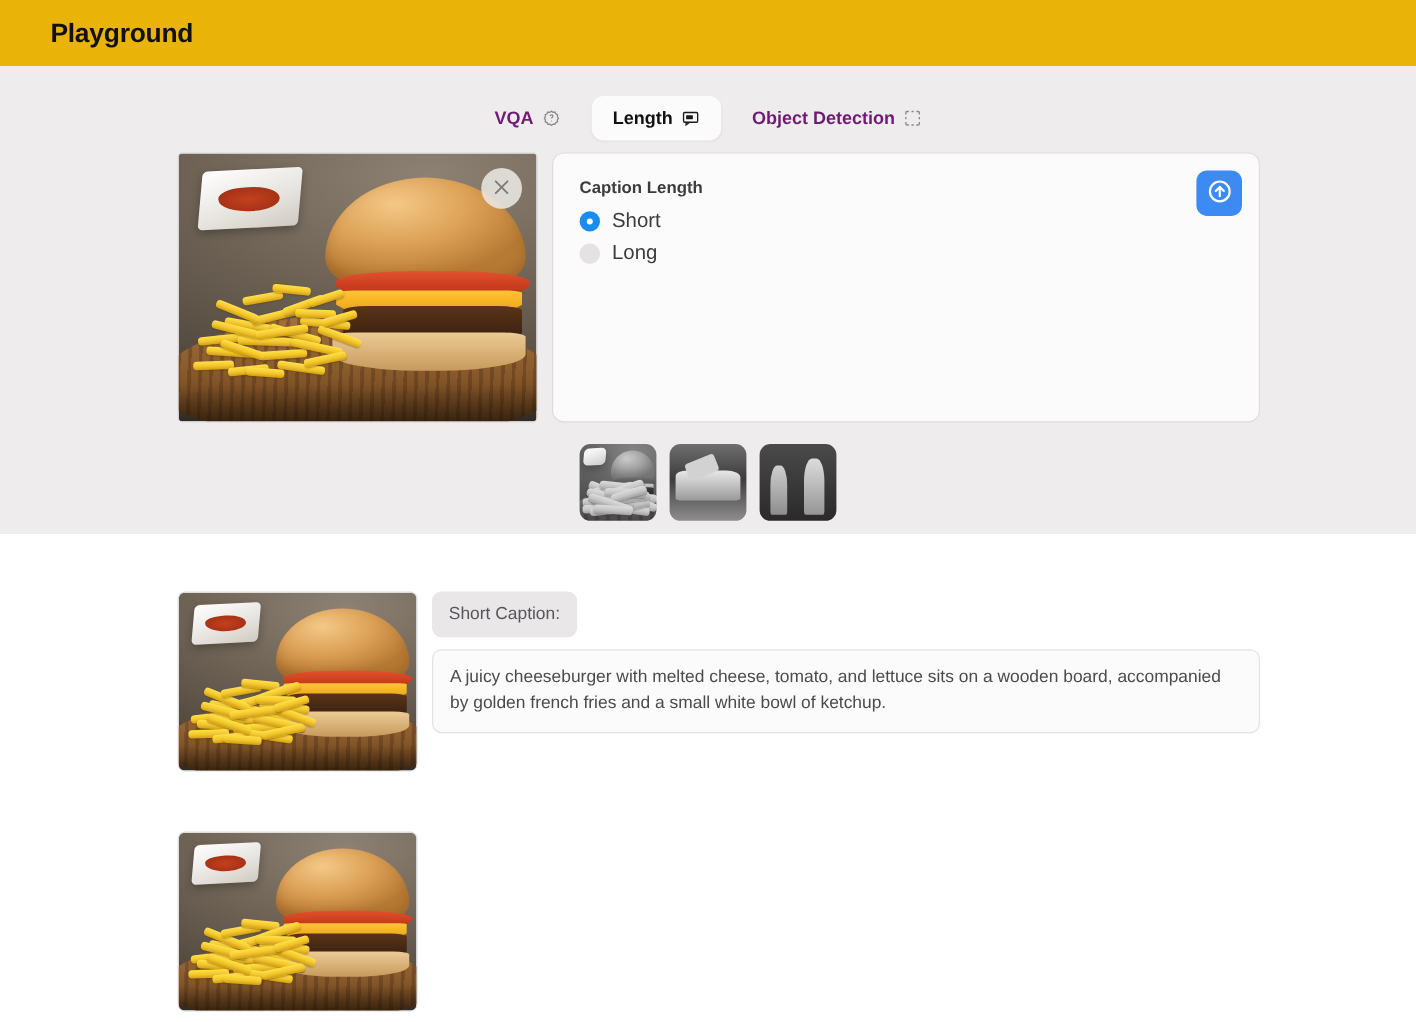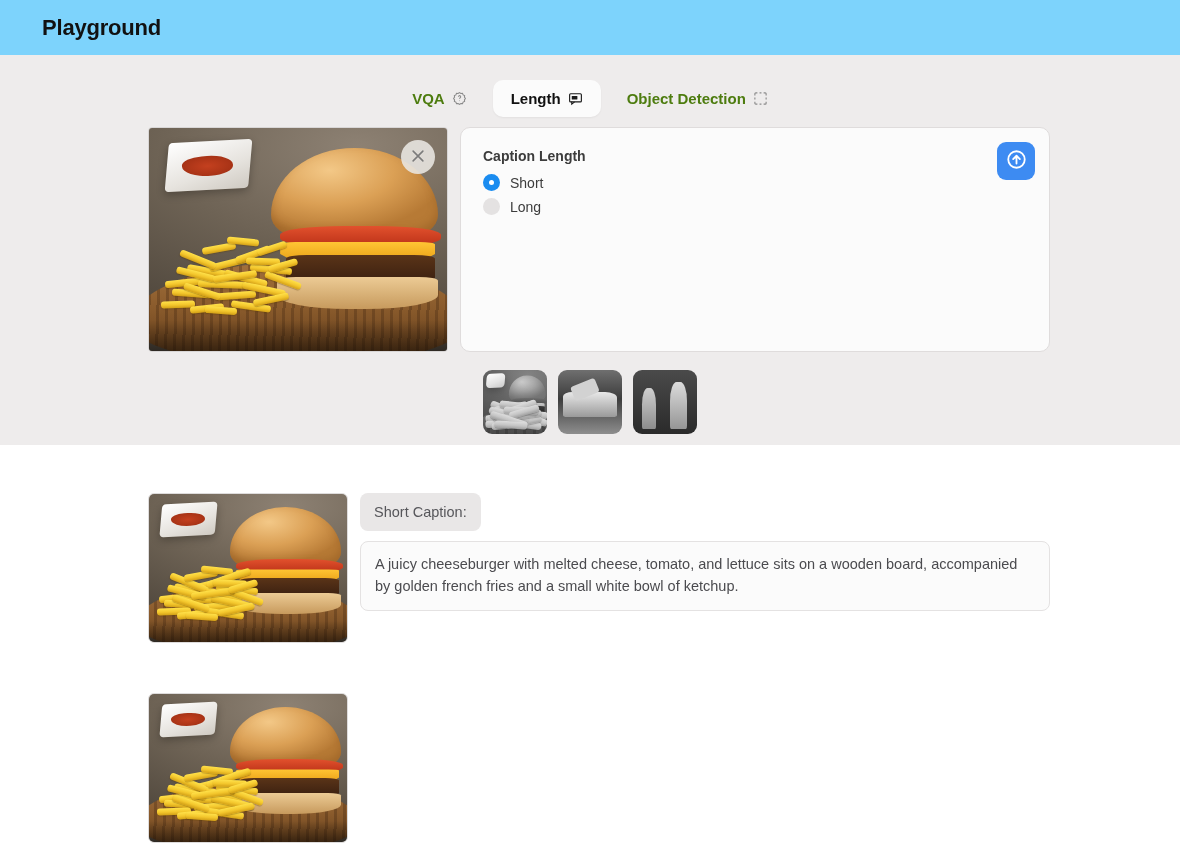--- a/index.html
+++ b/index.html
@@ -7,21 +7,21 @@
     margin: 0; padding: 0;
     width: 1180px; height: 852px;
     background: #ffffff;
     font-family: "Liberation Sans", sans-serif;
     overflow: hidden;
   }
 
   
   .header {
     height: 55px;
-    background: #7dd3fc;
+    background: #eab308;
     display: flex;
     align-items: center;
     padding-left: 42px;
   }
   .page-title {
     font-size: 22px;
     font-weight: bold;
     color: #111111;
     letter-spacing: -0.2px;
   }
@@ -42,21 +42,21 @@
     height: 42px;
   }
   .tab {
     display: flex;
     align-items: center;
     gap: 7px;
     padding: 10px 18px;
     border-radius: 10px;
     font-size: 15px;
     font-weight: bold;
-    color: #4d7c0f;
+    color: #701a75;
     cursor: pointer;
     user-select: none;
   }
   .tab.active {
     background: #fbfbfb;
     color: #111111;
     box-shadow: 0 1px 2px rgba(0,0,0,0.05);
   }
   .tab .ticon { display: flex; align-items: center; }
 
@@ -212,21 +212,21 @@
     justify-content: center;
     flex: 0 0 auto;
   }
   .radio.on { background: #1a8cf0; }
   .radio.on::after {
     content: "";
     width: 5px; height: 5px;
     border-radius: 50%;
     background: #ffffff;
   }
-  .radio-label { font-size: 14px; color: #3c3c3c; }
+  .radio-label { font-size: 17px; color: #3c3c3c; }
 
   .submit-btn {
     position: absolute;
     top: 14px; right: 14px;
     width: 38px; height: 38px;
     border-radius: 9px;
     background: #3d8bf2;
     border: none;
     display: flex;
     align-items: center;

